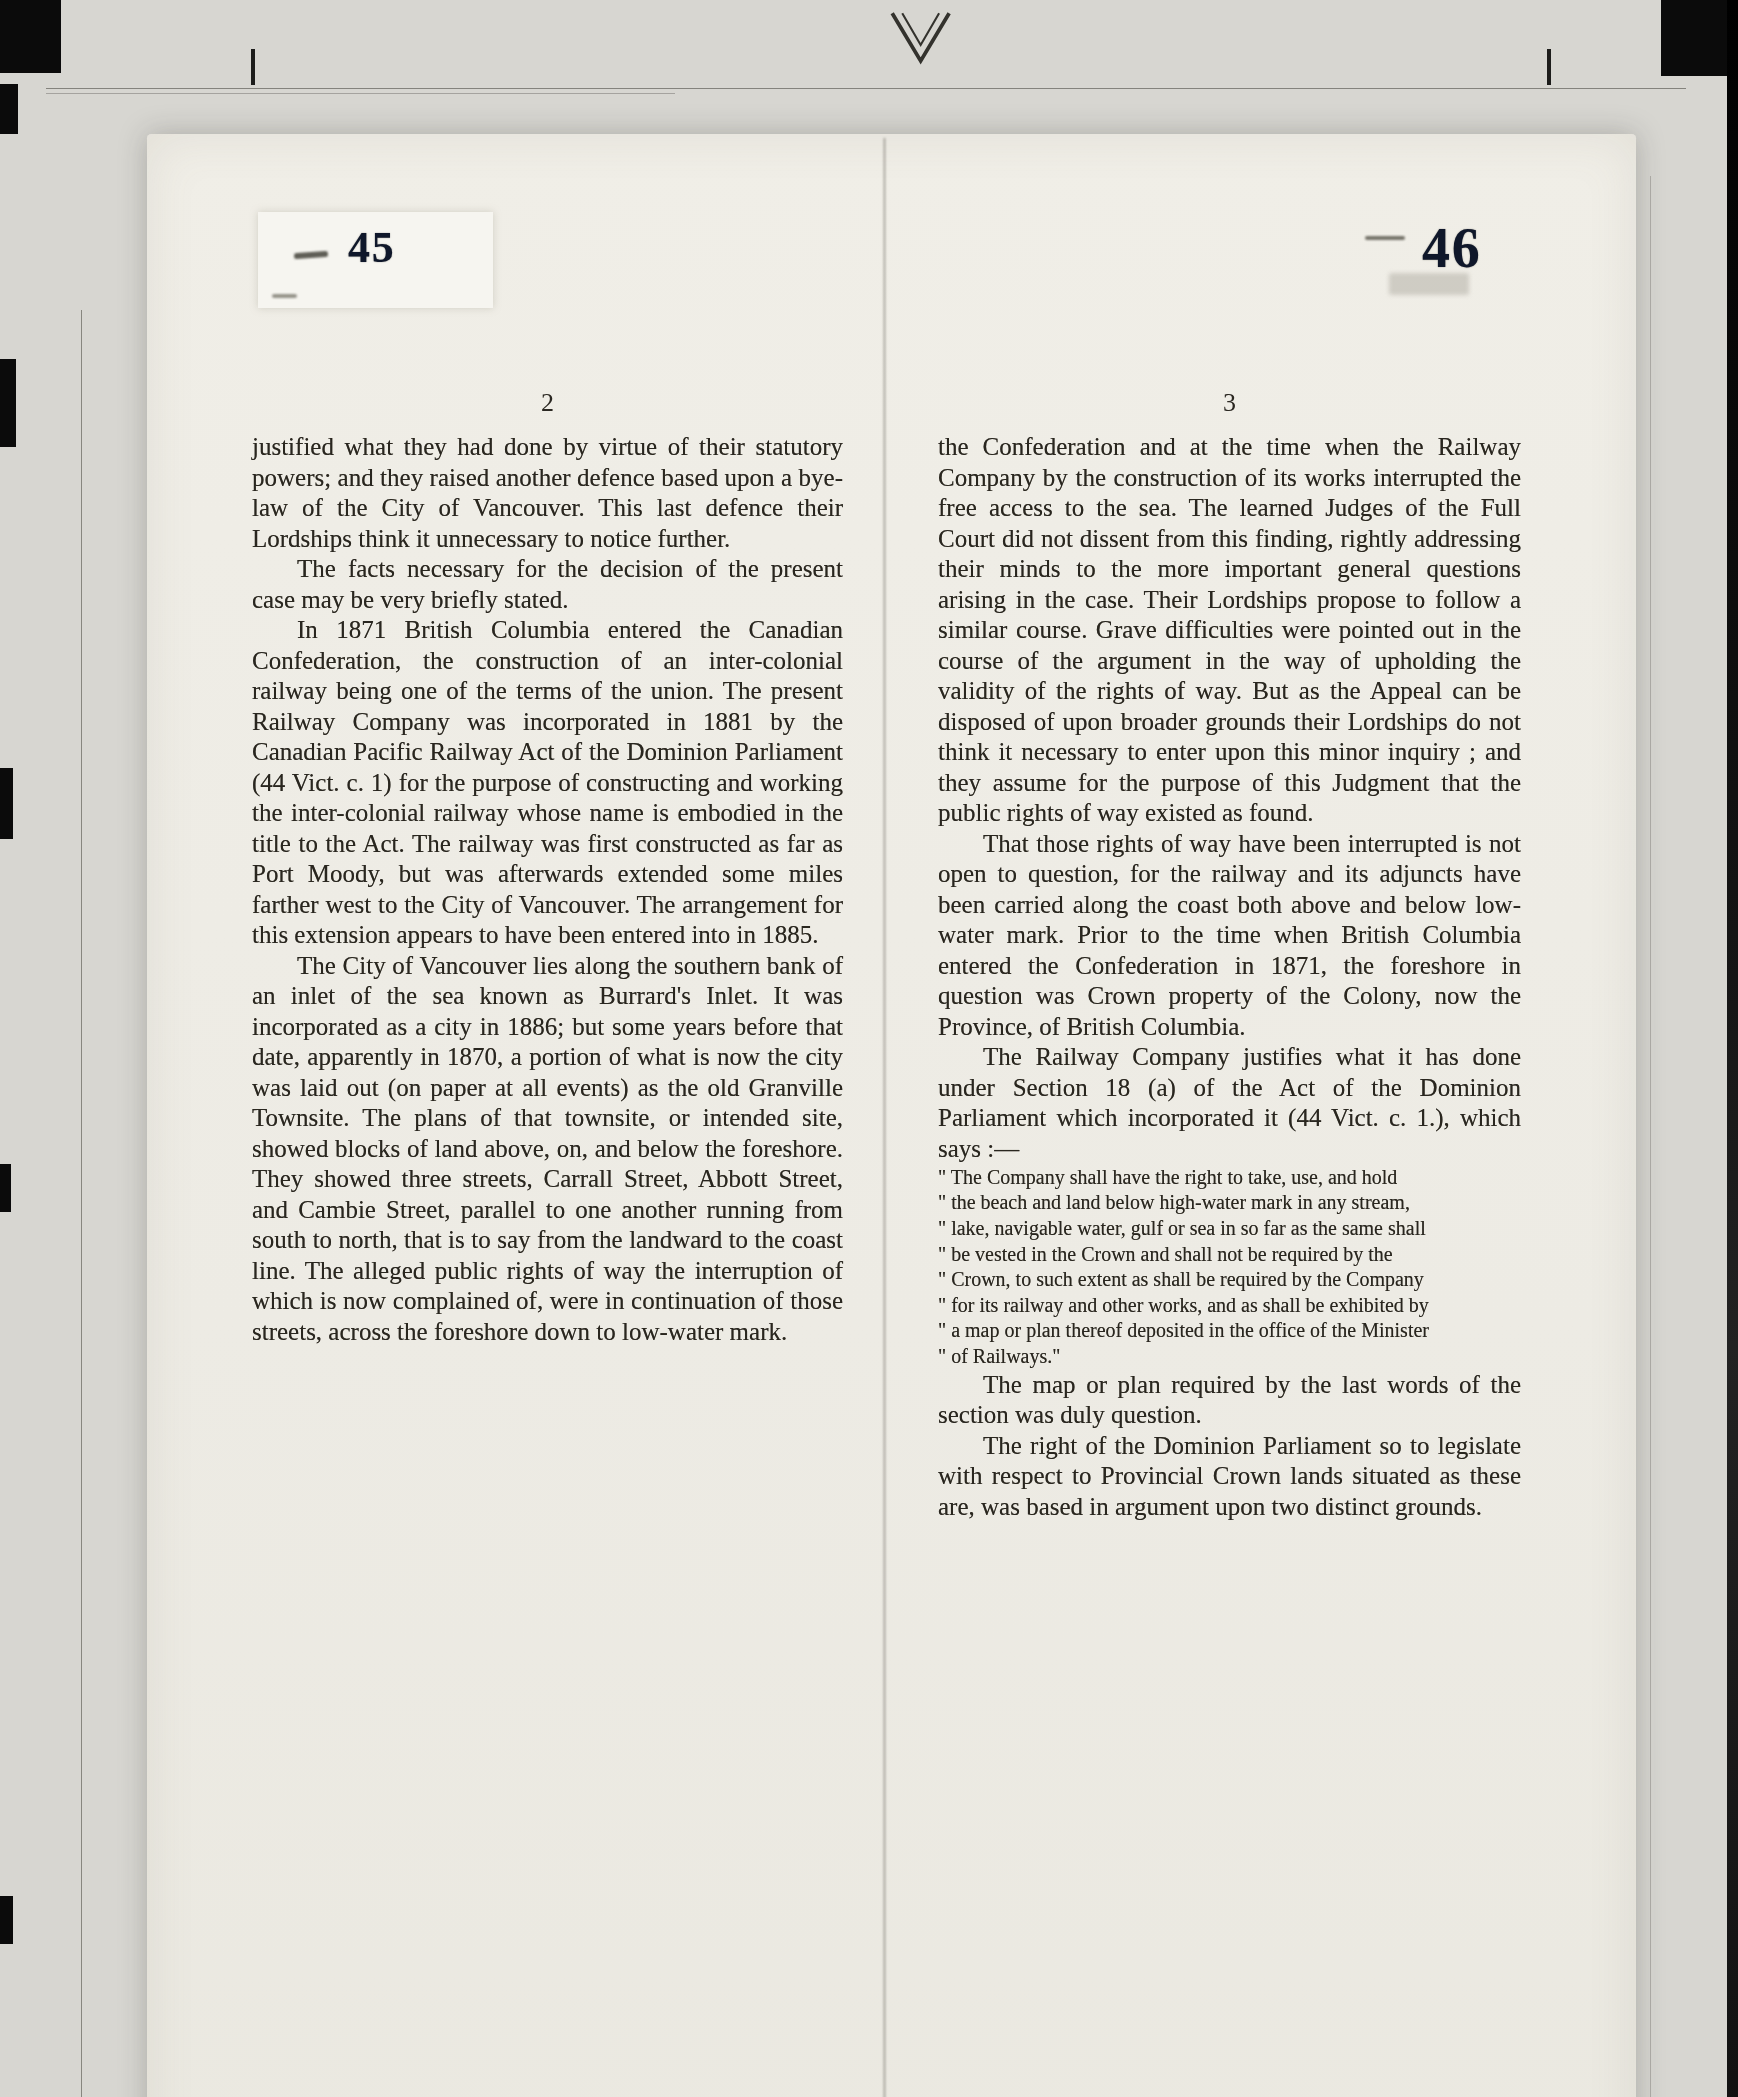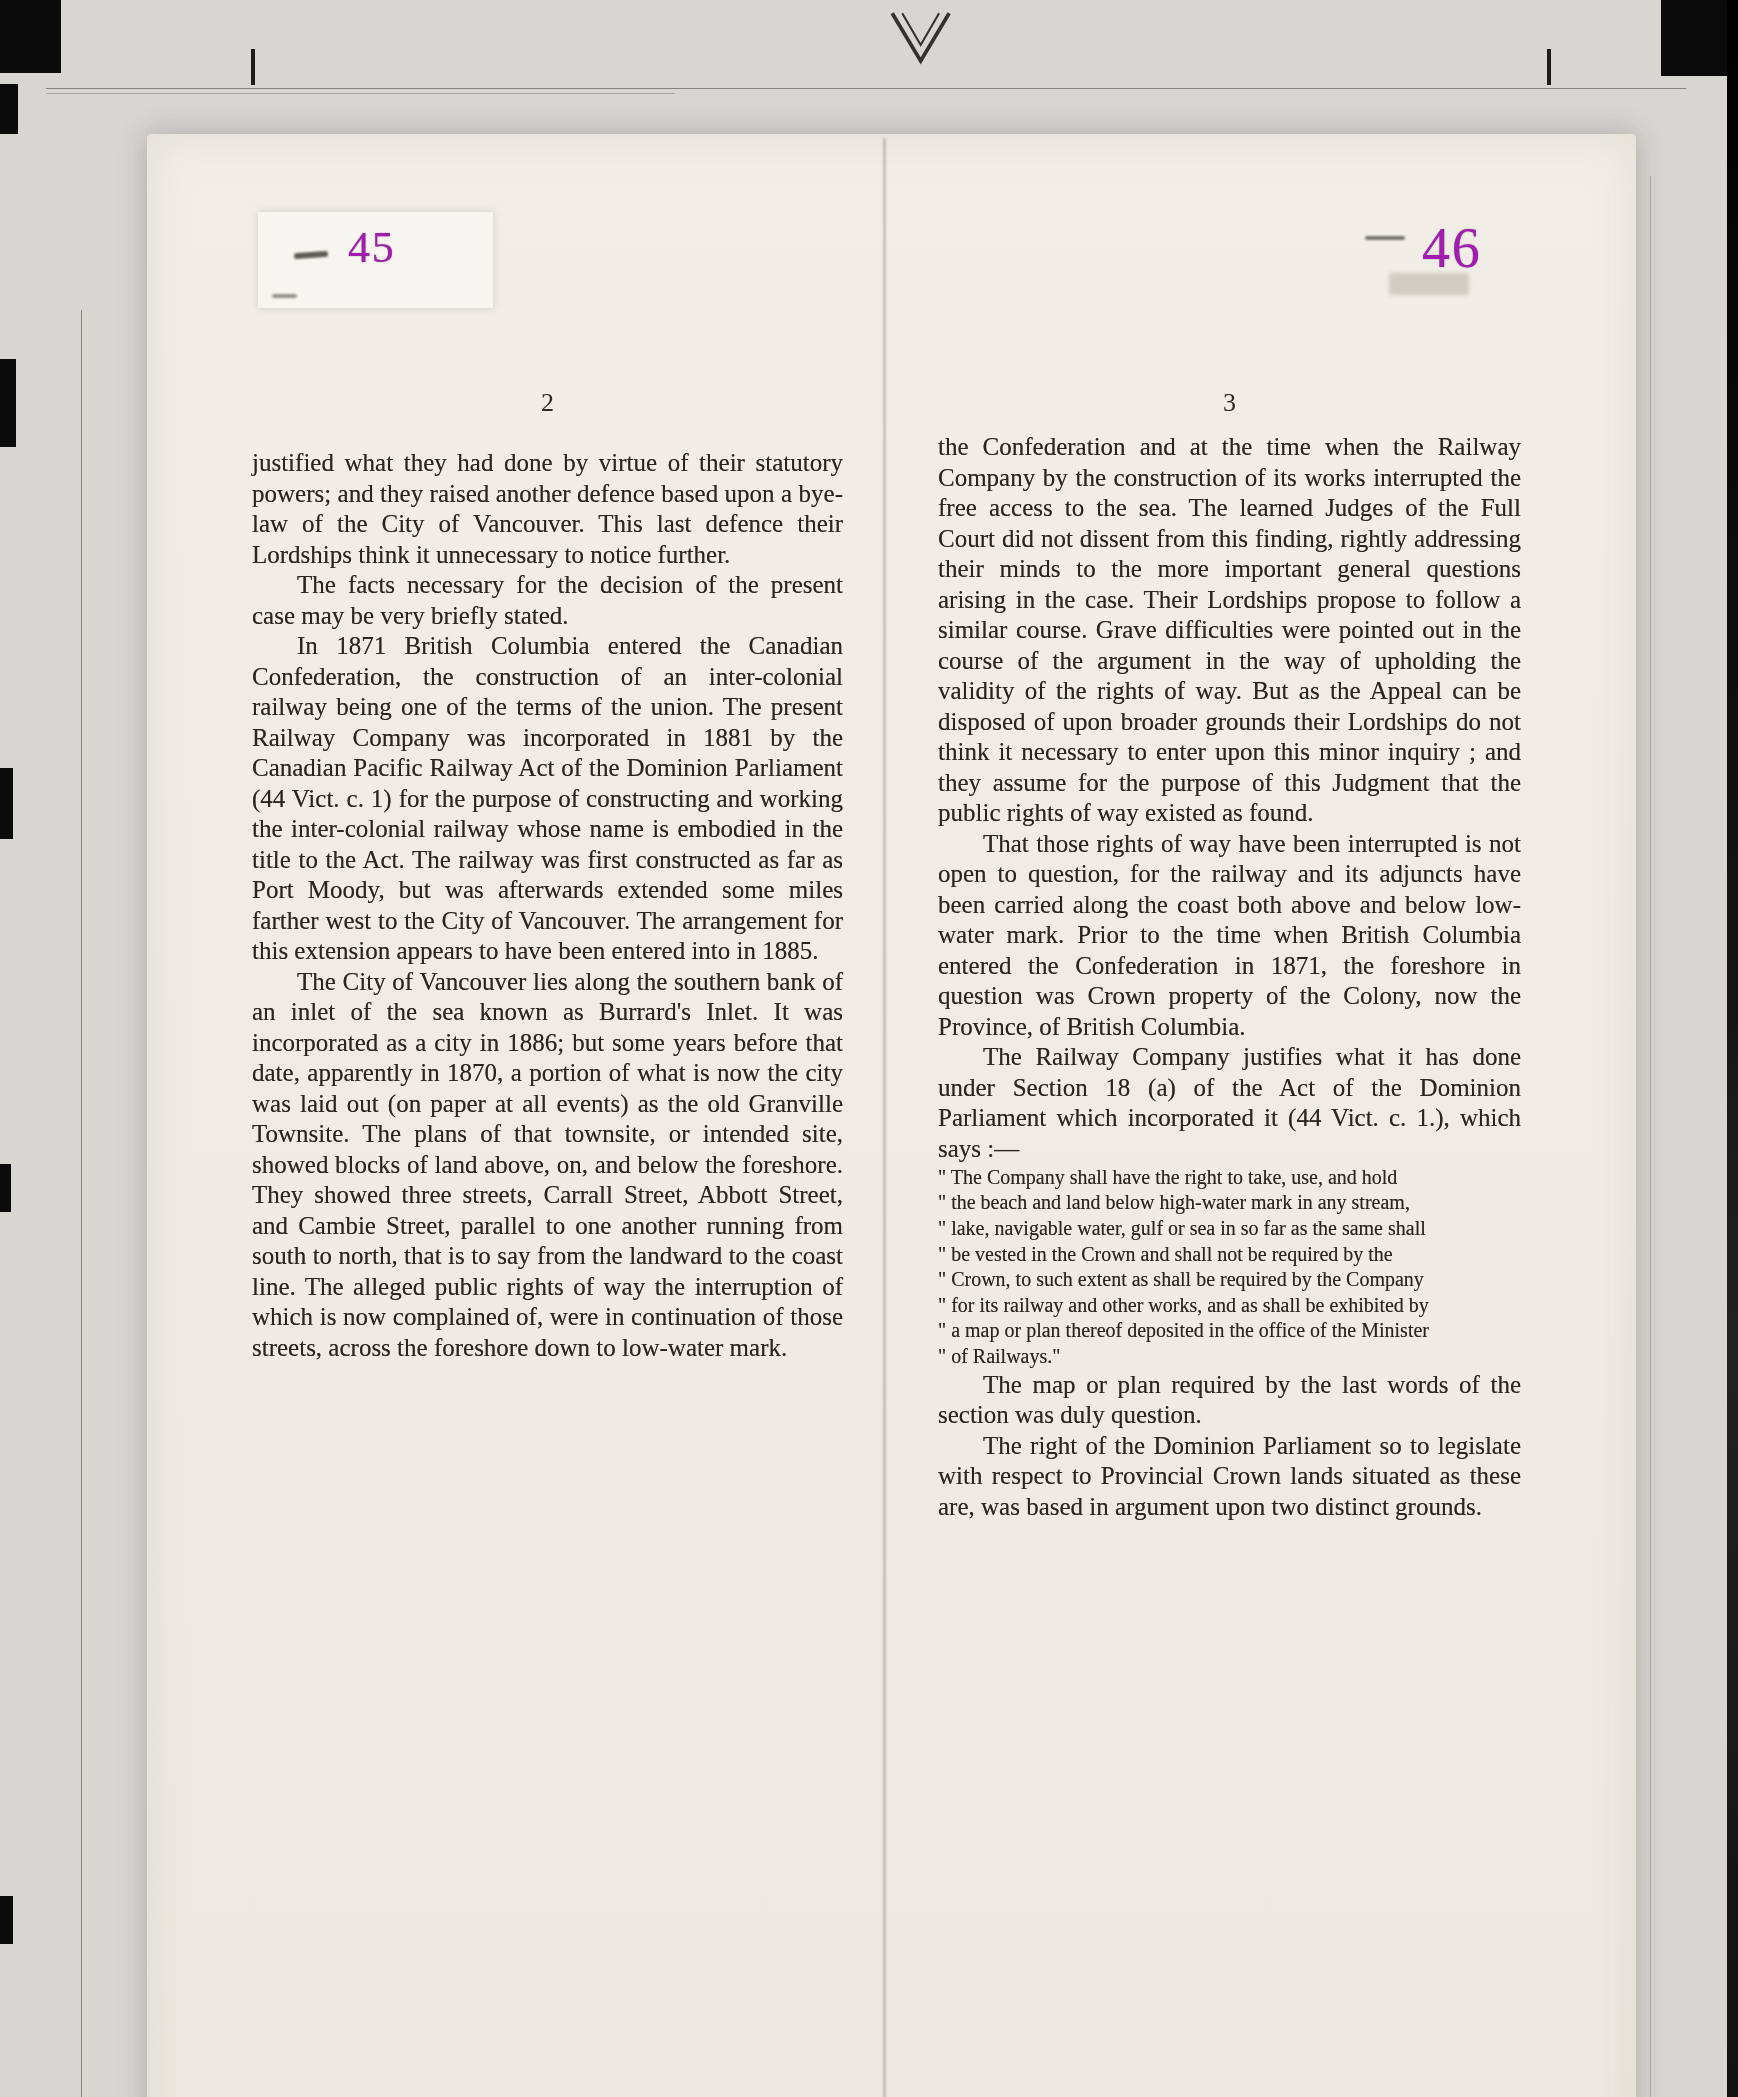--- a/index.html
+++ b/index.html
@@ -27,21 +27,21 @@
     position:absolute;left:883px;top:138px;width:3.4px;height:2152px;
     background:linear-gradient(90deg,rgba(70,66,58,0) 0%,rgba(70,66,58,.45) 50%,rgba(70,66,58,0) 100%);
     filter:blur(0.8px);
   }
   .label-patch{
     position:absolute;left:258px;top:212px;width:235px;height:96px;
     background:#f6f5f0;box-shadow:0 0 7.6px rgba(150,145,130,.35);
   }
   
   .stamp{
-    position:absolute;font-weight:normal;color:#a21caf;
+    position:absolute;font-weight:bold;color:#0f172a;
     text-shadow:0 0 1.3px rgba(35,32,26,.55);
     font-family:"Liberation Serif","DejaVu Serif",serif;
   }
   .stamp-45{left:348px;top:222px;font-size:44px;letter-spacing:1.7px;}
   .stamp-46{left:1422px;top:216px;font-size:56px;letter-spacing:1.7px;}
   .smudge{position:absolute;background:#43403656;border-radius:2.5px;filter:blur(0.8px);}
   .smudge-a{left:294px;top:252px;width:34px;height:5.9px;transform:rotate(-4deg);background:#3a382fcc;}
   .smudge-b{left:272px;top:294px;width:25px;height:4.2px;background:#55514699;}
   .smudge-c{left:1365px;top:236px;width:40px;height:4.2px;background:#4a473dbb;}
   .smudge-d{left:1389px;top:273px;width:80px;height:22px;background:#8e8a7d55;filter:blur(2.1px);}
@@ -50,21 +50,21 @@
     position:absolute;top:388px;text-align:center;
     font-size:26px;color:#2b2822;
   }
   .pn-left{left:252px;width:591px;}
   .pn-right{left:938px;width:583px;}
   .col{
     position:absolute;top:432px;color:#29261f;
     font-size:25px;line-height:1.22;text-align:justify;
     text-shadow:0 0 0.4px rgba(45,40,30,.55);
   }
-  .col-left{left:252px;width:591px;margin-top:16px;}
+  .col-left{left:252px;width:591px;}
   .col-right{left:938px;width:583px;}
   .para{margin:0;}
   .para.normal{text-indent:1.8em;}
   .para.noindent{text-indent:0;}
   .para.quote{
     font-size:20px;line-height:1.24;text-align:left;text-indent:0;
     margin:0.8px 0;
   }
   
   .v-mark{position:absolute;left:888px;top:7.6px;}

